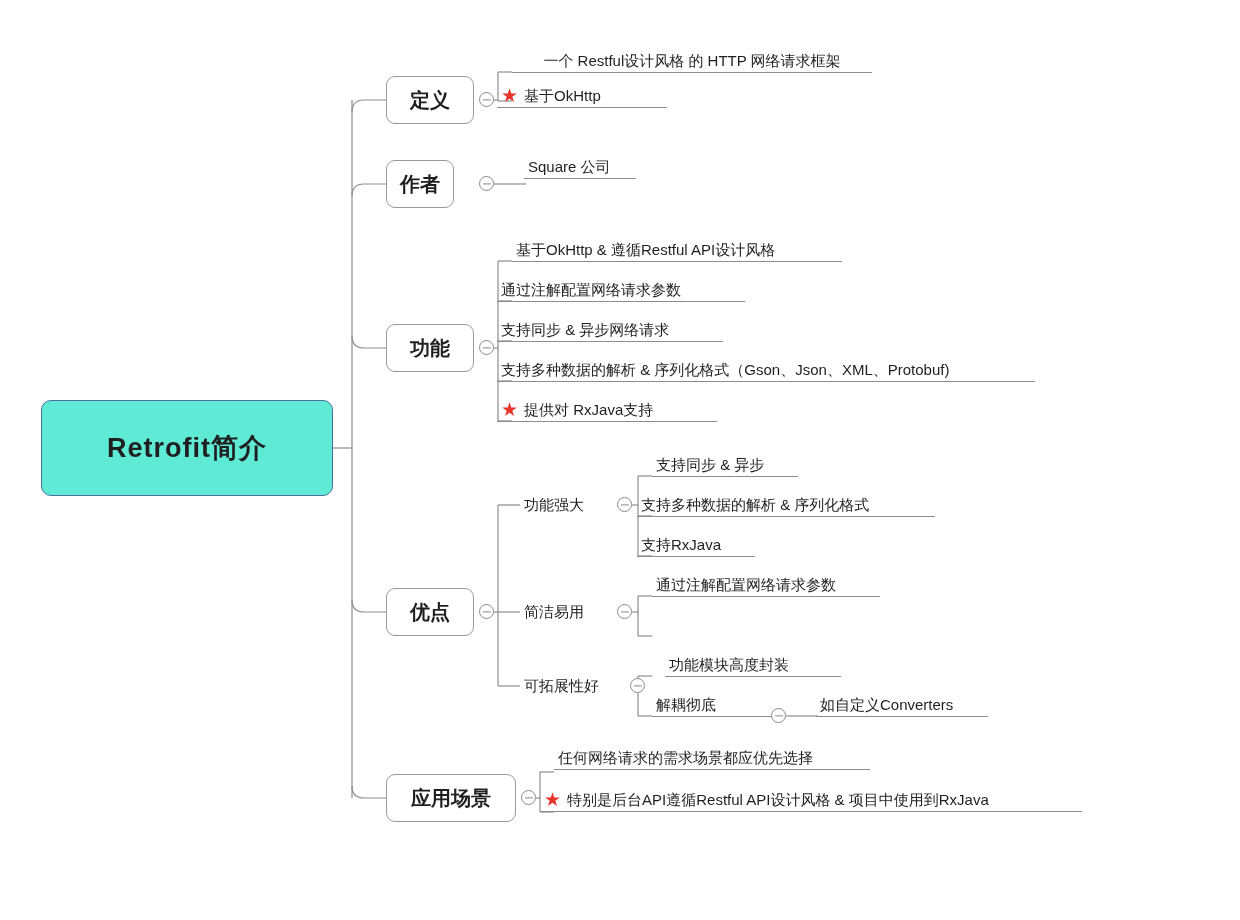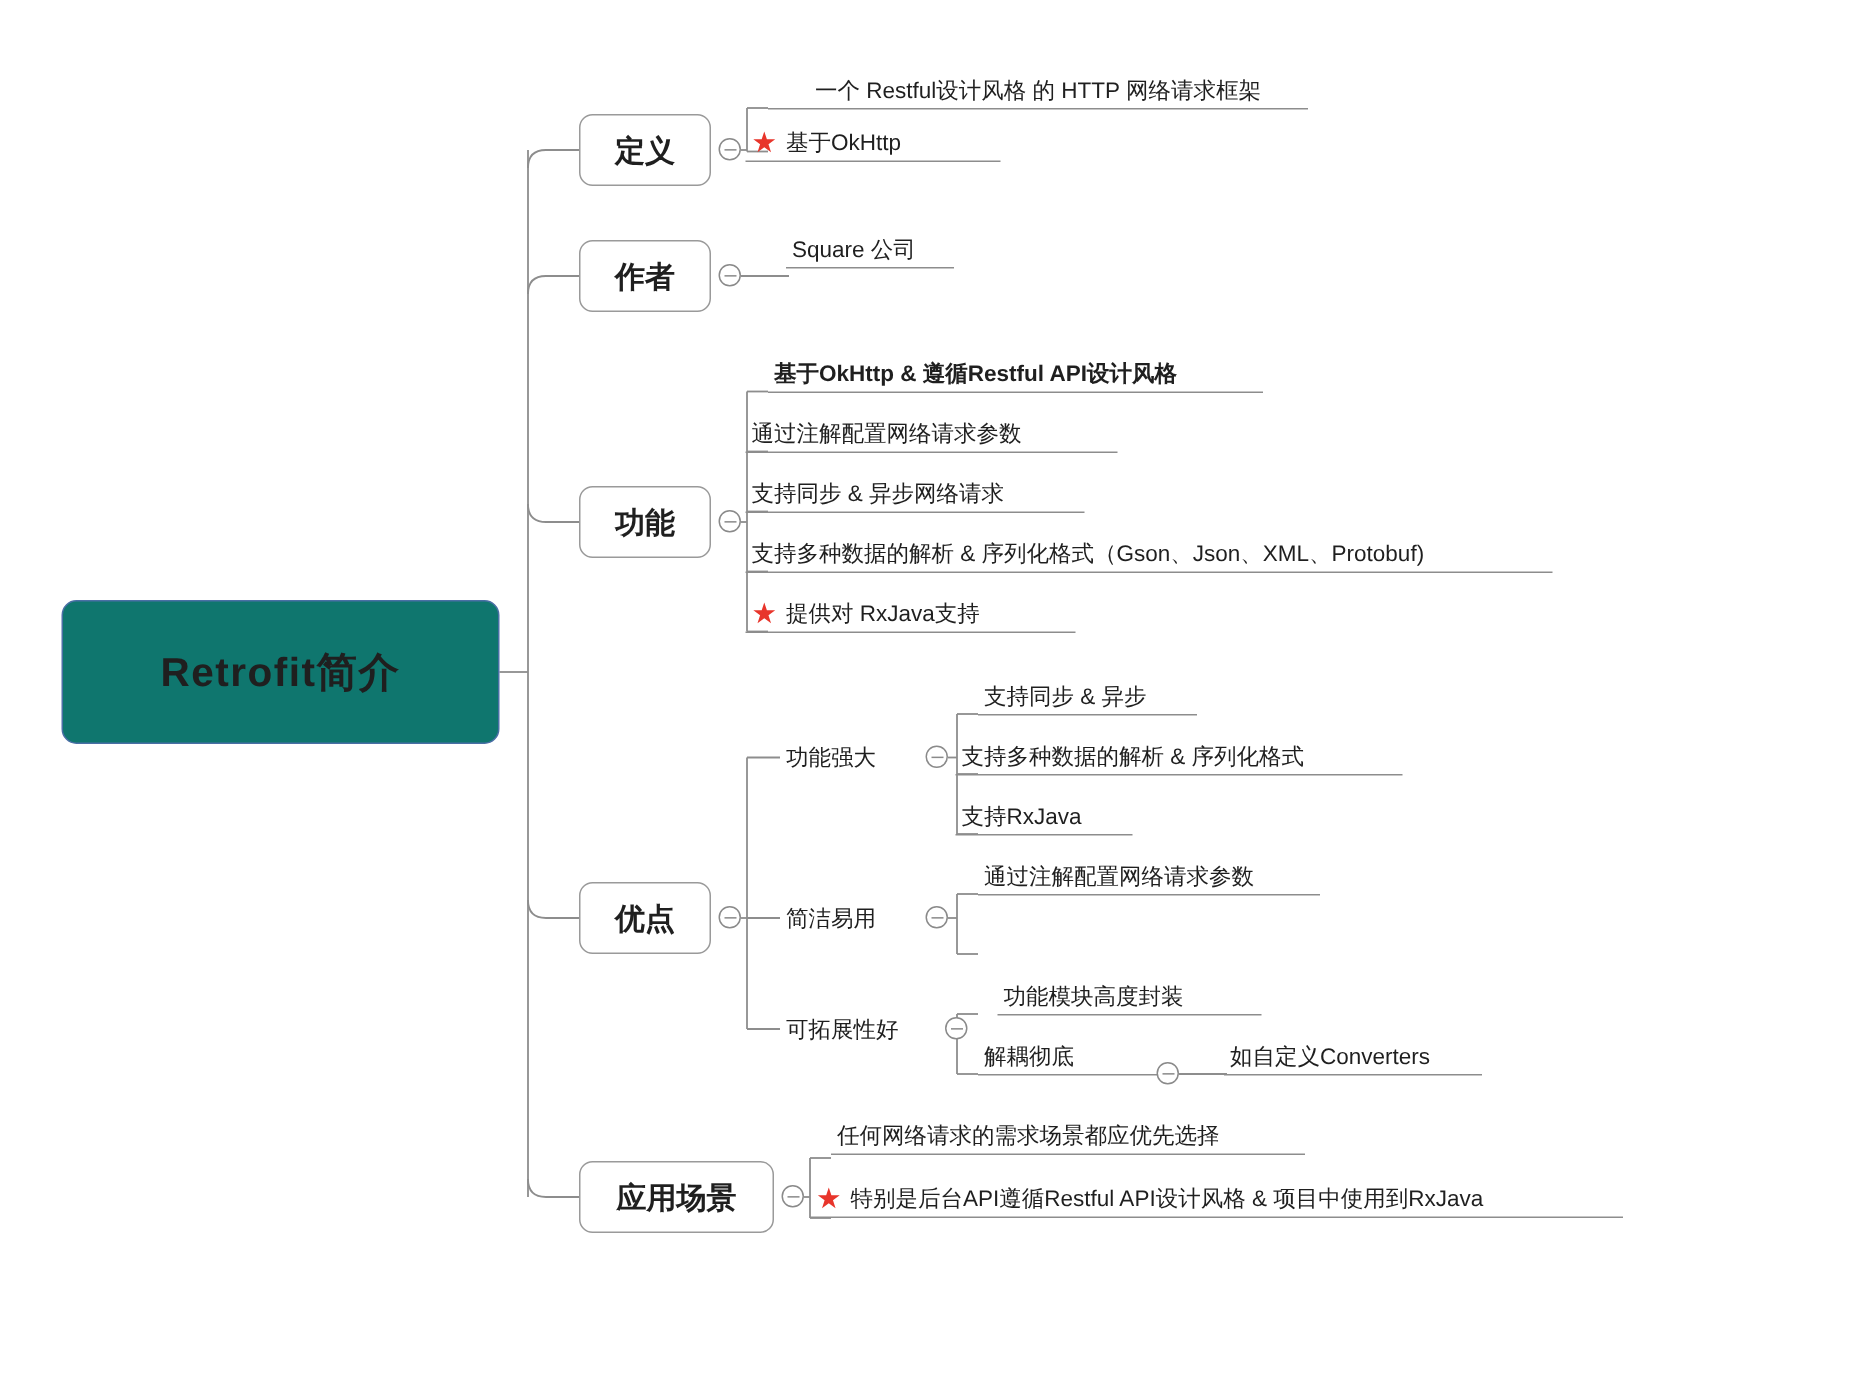--- a/index.html
+++ b/index.html
@@ -28,21 +28,21 @@
   }
   .node {
     position: absolute;
     box-sizing: border-box;
     white-space: nowrap;
   }
   
   .root {
     border: 1.5px solid #4a6fa5;
     border-radius: 10px;
-    background: #0f766e;
+    background: #5eead4;
     display: flex;
     align-items: center;
     justify-content: center;
     font-size: 27px;
     font-weight: bold;
     color: #1f1f1f;
     letter-spacing: 1px;
   }
   
   .lvl1 {
@@ -184,35 +184,35 @@
 
   <div class="node leaf plain" style="left:512px; top:47px; width:360px; height:26px; border-bottom:1.2px solid #8d8d8d;">
     <span>一个 Restful设计风格 的 HTTP 网络请求框架</span>
   </div>
 
   <div class="node leaf" style="left:497px; top:74px; width:170px; height:34px;">
     <span class="star">★</span>
     <span>基于OkHttp</span>
   </div>
 
-  <div class="node lvl1" style="left:386px; top:160px; width:88px; height:48px;">
+  <div class="node lvl1" style="left:386px; top:160px; width:68px; height:48px;">
     <span>作者</span>
   </div>
   <div class="toggle" style="left:479px; top:176px;"></div>
 
   <div class="node leaf" style="left:524px; top:152px; width:112px; height:27px;">
     <span>Square 公司</span>
   </div>
 
   <div class="node lvl1" style="left:386px; top:324px; width:88px; height:48px;">
     <span>功能</span>
   </div>
   <div class="toggle" style="left:479px; top:340px;"></div>
 
-  <div class="node leaf" style="left:512px; top:236px; width:330px; height:26px;font-weight:bold;">
+  <div class="node leaf" style="left:512px; top:236px; width:330px; height:26px;">
     <span>基于OkHttp &amp; 遵循Restful API设计风格</span>
   </div>
   <div class="node leaf" style="left:497px; top:276px; width:248px; height:26px;">
     <span>通过注解配置网络请求参数</span>
   </div>
   <div class="node leaf" style="left:497px; top:316px; width:226px; height:26px;">
     <span>支持同步 &amp; 异步网络请求</span>
   </div>
   <div class="node leaf" style="left:497px; top:356px; width:538px; height:26px;">
     <span>支持多种数据的解析 &amp; 序列化格式（Gson、Json、XML、Protobuf)</span>

